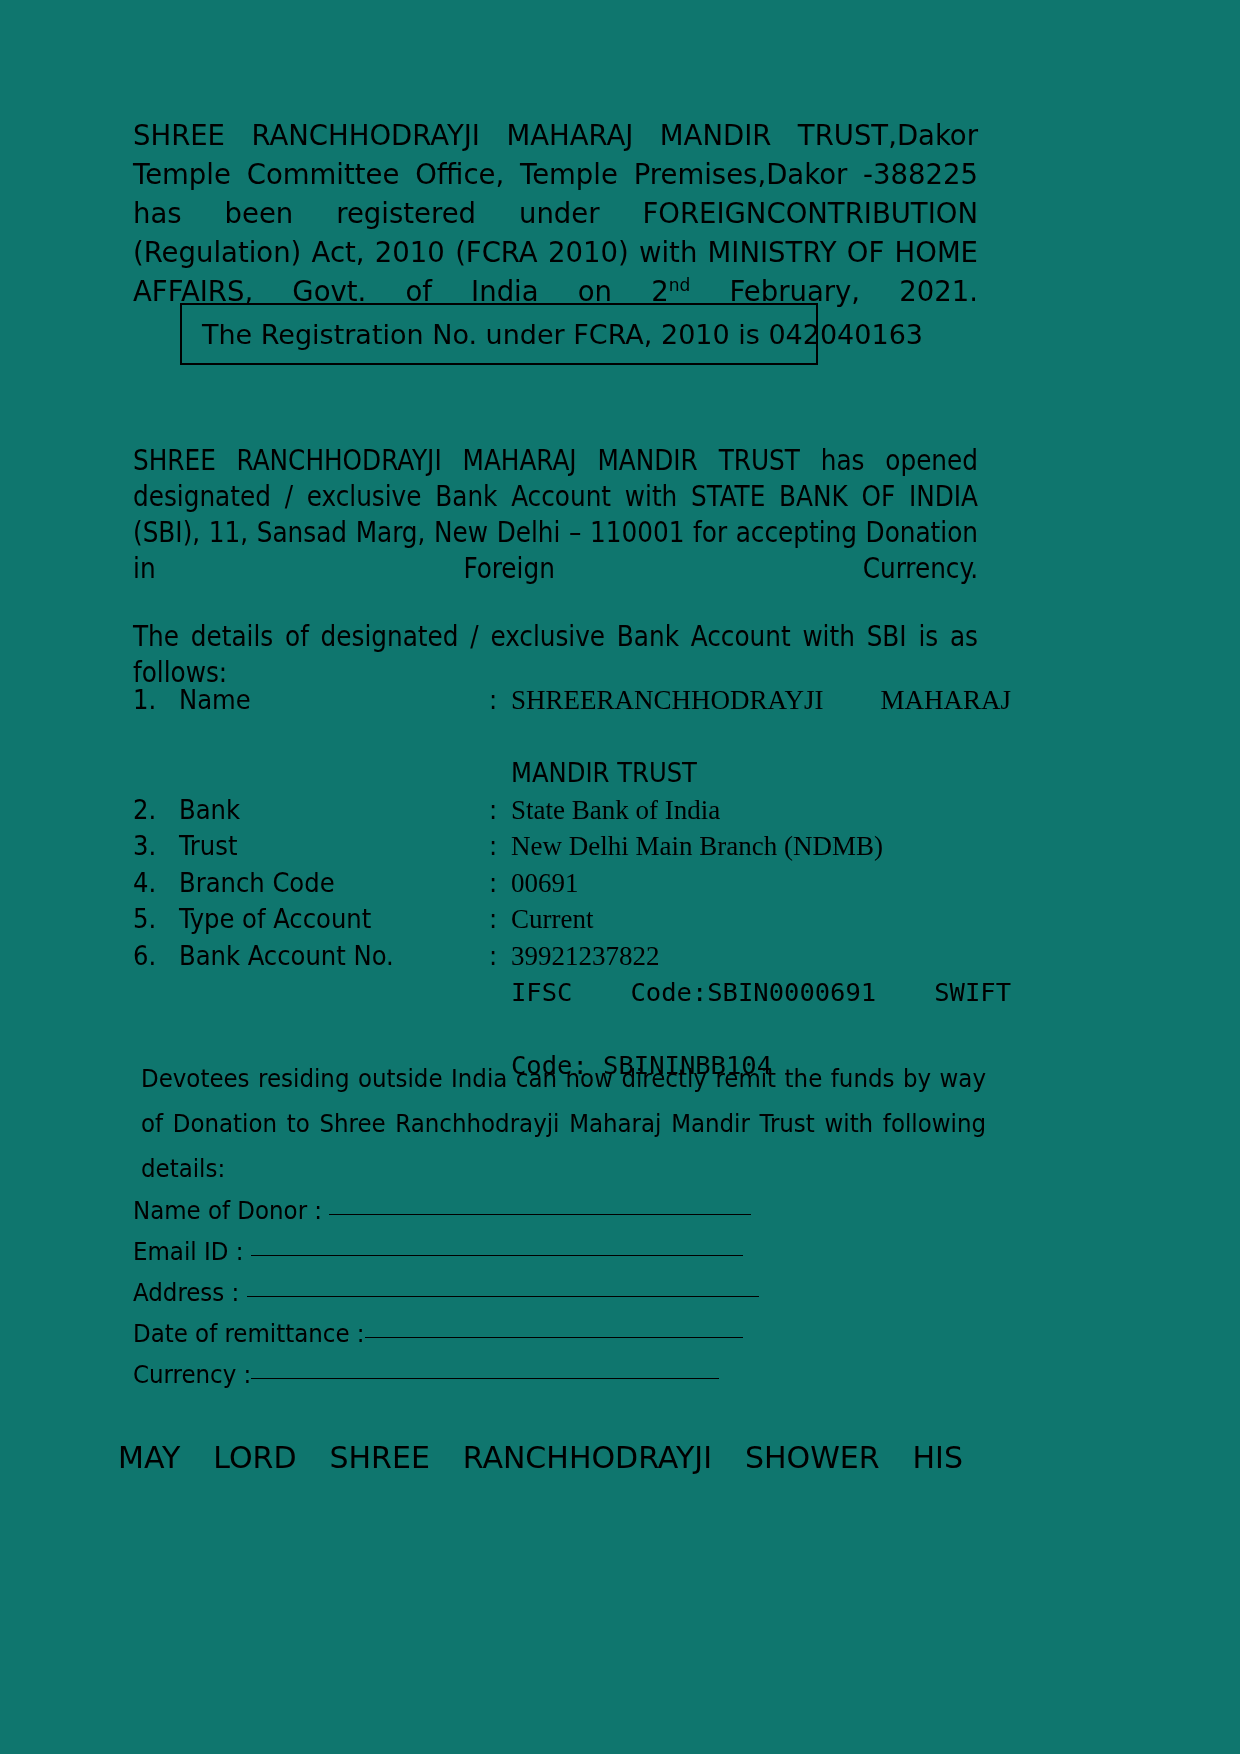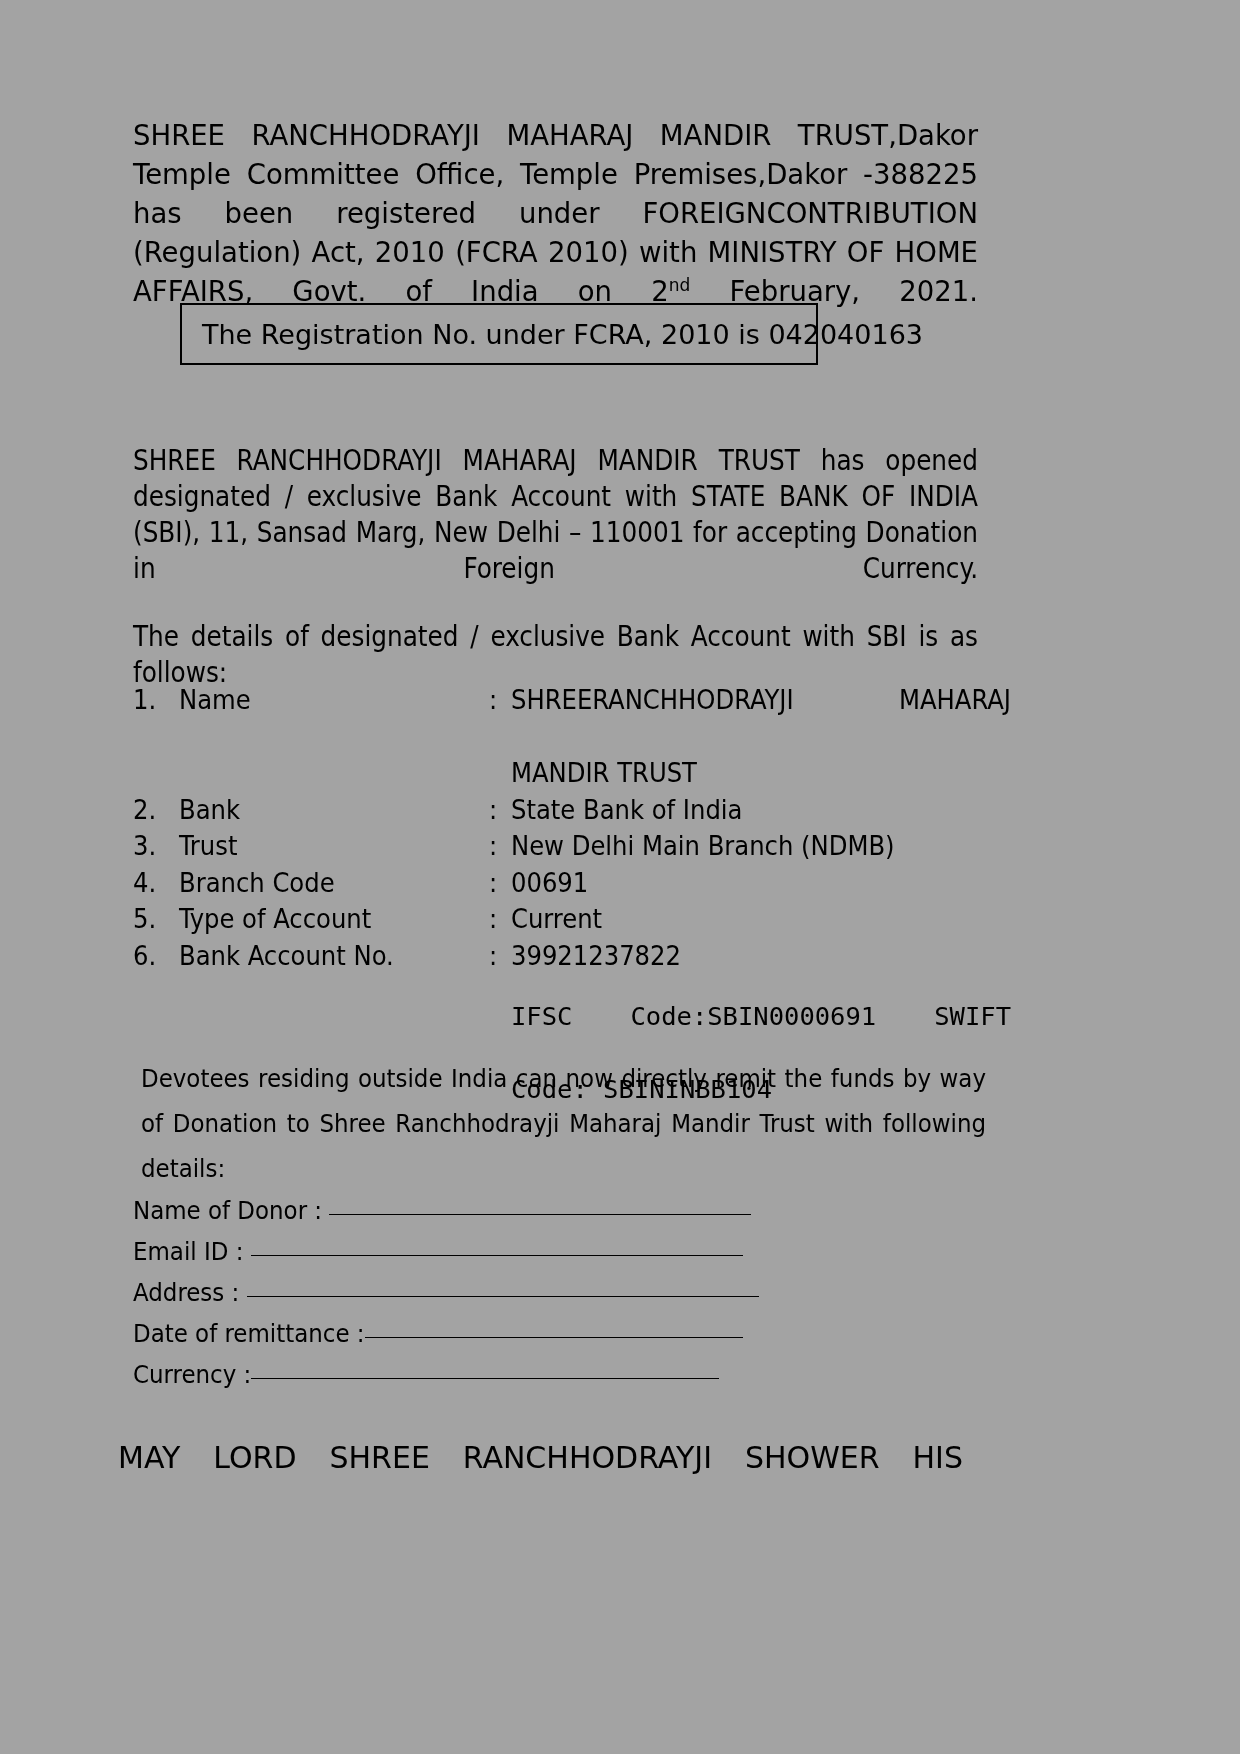--- a/index.html
+++ b/index.html
@@ -14,21 +14,21 @@
     font-family: "DejaVu Sans", sans-serif;
     color: #000000;
     overflow: hidden;
   }
 
   .page {
     position: absolute;
     left: 0; top: 0;
     width: 1240px;
     height: 1754px;
-    background: #a3a3a3;
+    background: #0f766e;
   }
 
   
   .para {
     position: absolute;
     text-align: justify;
     text-justify: inter-word;
     color: #000;
   }
   .para > span { display: inline; }
@@ -129,40 +129,40 @@
   .d-label {
     width: 310px;
     flex: 0 0 310px;
   }
   .d-colon {
     width: 22px;
     flex: 0 0 22px;
   }
   .d-value {
     flex: 1 1 auto;
+    font-family: Liberation Serif, serif;
   }
   .d-value.wrap2 {
     max-width: 500px;
     text-align: justify;
   }
   .d-value.wrap2::after {
     content: "";
     display: inline-block;
     width: 100%;
   }
   .d-cont {
     display: flex;
   }
   .d-cont .d-spacer {
     width: 378px;
     flex: 0 0 378px;
   }
   .code-line {
     display: flex;
-    margin-top: 24px;
   }
   .code-line .d-spacer {
     width: 378px;
     flex: 0 0 378px;
   }
   .code-block {
     font-family: "DejaVu Sans Mono", monospace;
     font-size: 25.5px;
     line-height: 36.5px;
     width: 500px;

